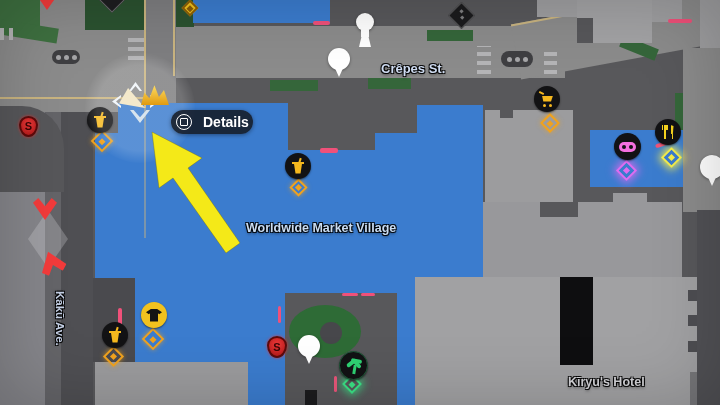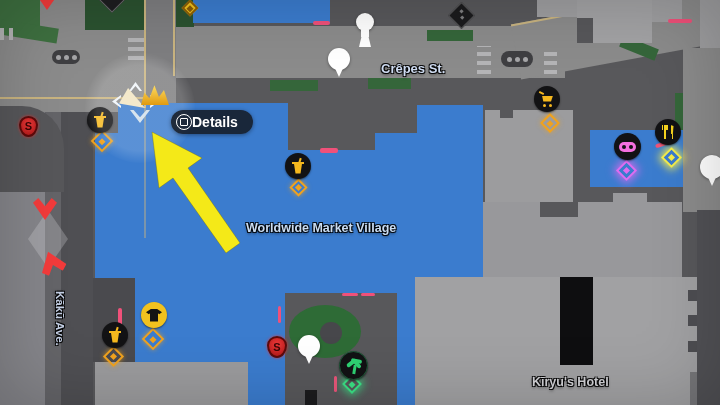--- a/index.html
+++ b/index.html
@@ -264,28 +264,28 @@
   <div class="abs" style="left:85px;top:53px;width:110px;height:110px;border-radius:50%;background:radial-gradient(circle,rgba(255,255,255,.16) 0 55%,rgba(255,255,255,0) 72%);"></div>
   <div class="abs chev" style="left:129px;top:82px;width:13px;height:9px;transform:rotate(180deg);"></div>
   <div class="abs chev" style="left:110px;top:97px;width:13px;height:9px;transform:rotate(90deg);"></div>
   <div class="abs chev" style="left:148px;top:97px;width:13px;height:9px;transform:rotate(-90deg);"></div>
   <div class="abs" style="left:119px;top:88px;width:26px;height:20px;background:#F4E9CB;clip-path:polygon(35% 0,100% 100%,0 78%);filter:drop-shadow(0 1px 1px rgba(0,0,0,.7));"></div>
   <div class="abs" style="left:141px;top:84px;width:28px;height:21px;background:linear-gradient(#FFE066,#E09A10);clip-path:polygon(0 100%,12% 40%,30% 68%,48% 6%,64% 62%,82% 28%,100% 100%);filter:drop-shadow(0 0 4px rgba(255,211,74,.9));"></div>
   <div class="abs chev" style="left:130px;top:110px;width:20px;height:13px;background:#D8E4EE;"></div>
 
   <div class="abs outline-text" style="left:381px;top:61px;font-size:13px;color:#CFDCF2;">Crêpes St.</div>
   <div class="abs outline-text" style="left:246px;top:221px;font-size:12.5px;color:#C9DCF2;">Worldwide Market Village</div>
-  <div class="abs outline-text" style="left:532px;top:375px;font-size:12.5px;color:#D2D2D6;">Kīryu's Hotel</div>
+  <div class="abs outline-text" style="left:568px;top:375px;font-size:12.5px;color:#D2D2D6;">Kīryu's Hotel</div>
   <div class="abs outline-text" style="left:54px;top:291px;font-size:11.5px;color:#C4CFE4;writing-mode:vertical-rl;">Kākū Ave.</div>
 
   <div class="abs pill" style="left:171px;top:110px;width:82px;height:24px;">
     <span class="psq">
         <i></i>
       </span>
-    <span style="color:#fff;font-weight:700;font-size:14px;margin-left:0;">Details</span>
+    <span style="color:#fff;font-weight:700;font-size:14px;margin-left:11px;">Details</span>
   </div>
 
   <svg class="abs" width="720" height="405" viewBox="0 0 720 405" style="left:0;top:0;">
     <polygon points="152,132 202,158 188,168 240,243 226,253 173,178 159,188" fill="#F4E918" stroke="rgba(110,100,0,.35)" stroke-width="1"></polygon>
   </svg>
 
   <div class="abs" style="left:0;top:0;width:720px;height:405px;box-shadow:inset 0 0 70px rgba(0,0,0,.20);"></div>
 </div>
 
 </body></html>

